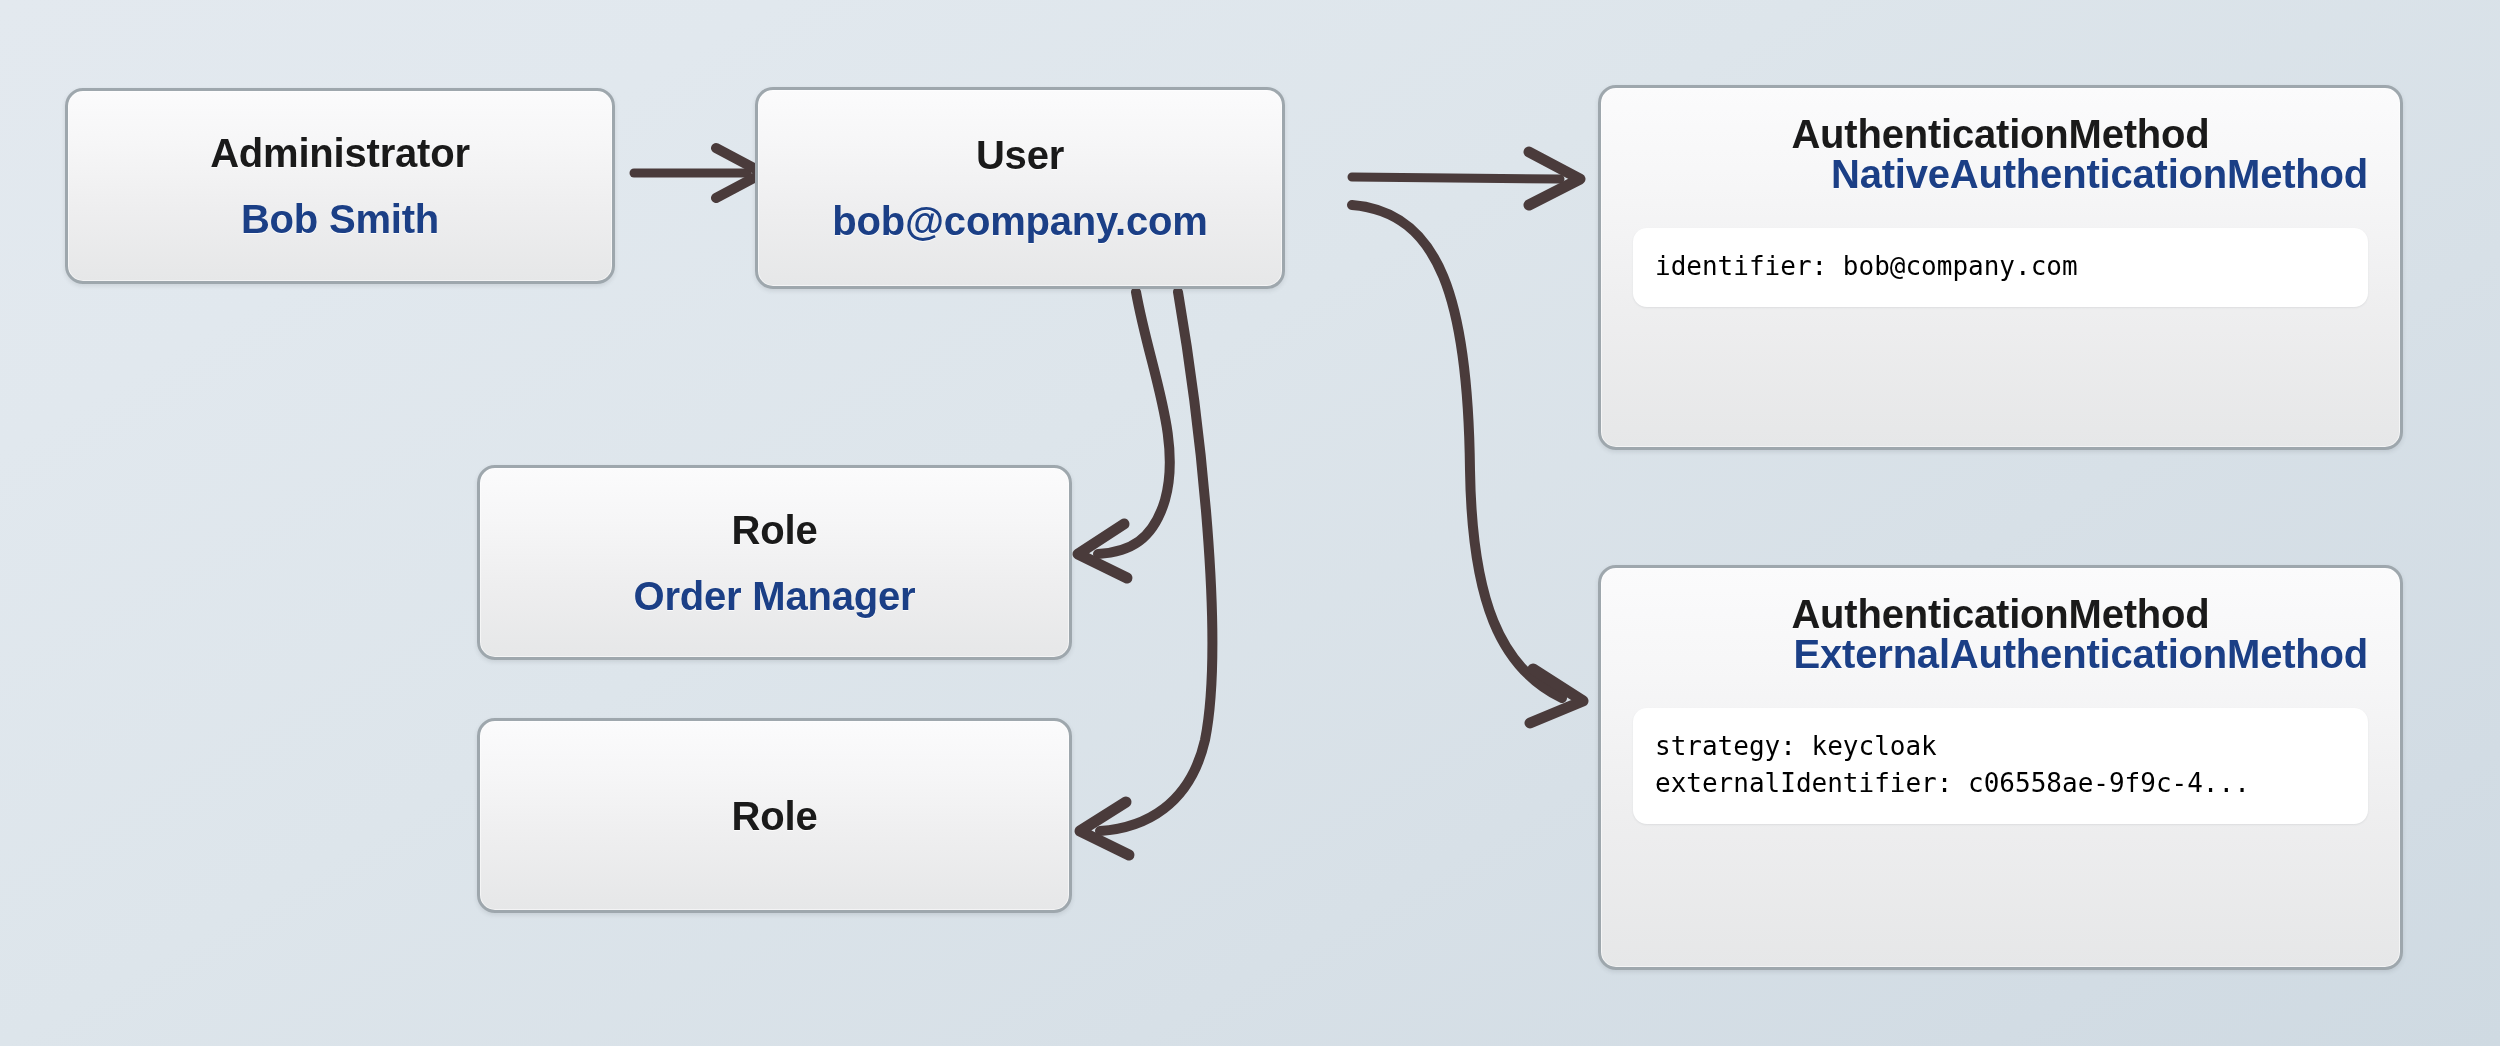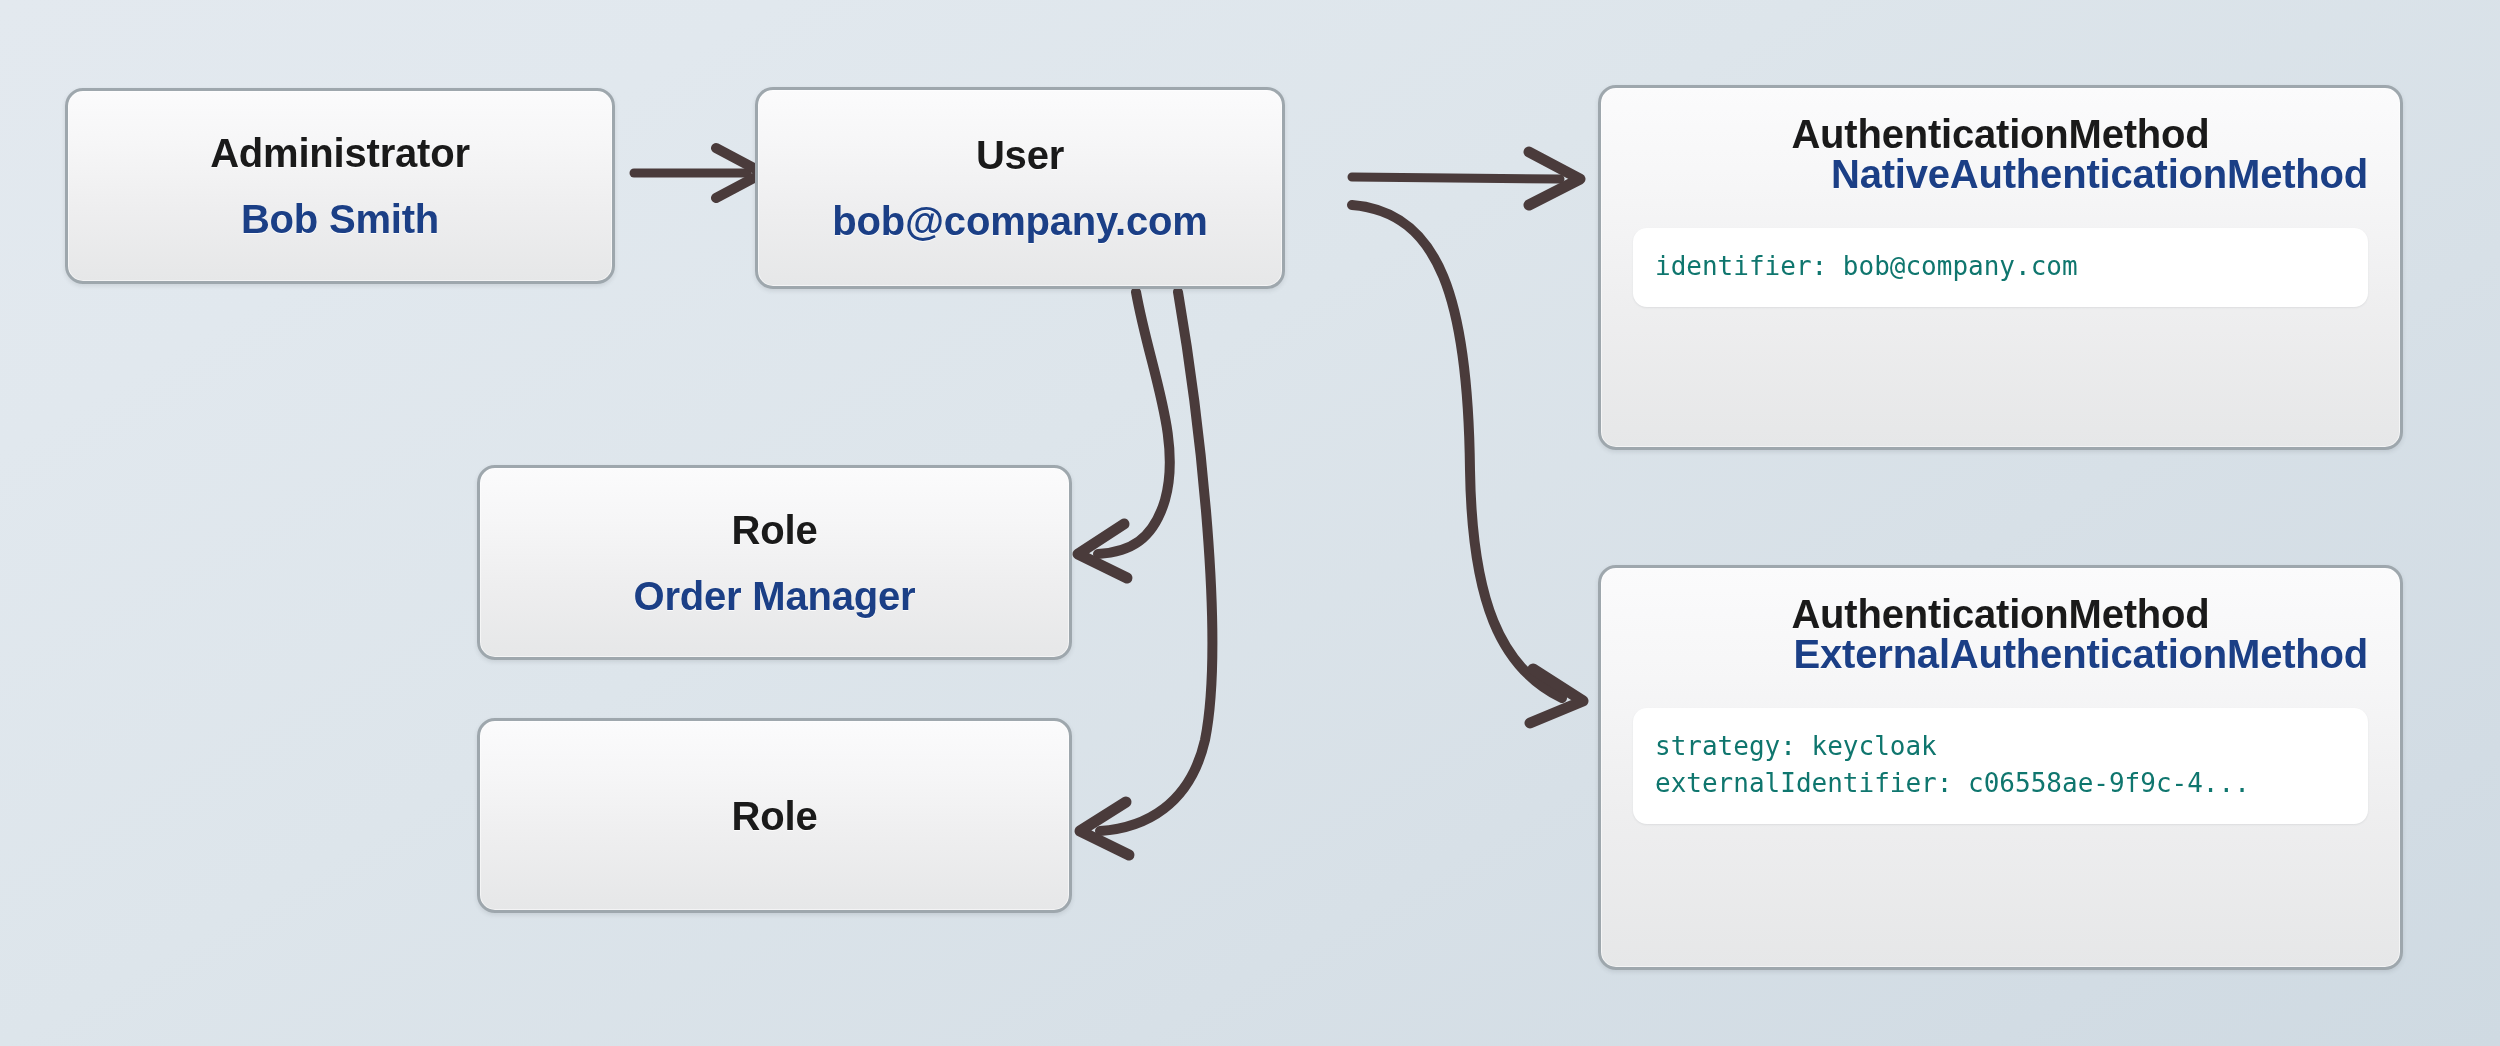--- a/index.html
+++ b/index.html
@@ -82,21 +82,21 @@
     background: #ffffff;
     border-radius: 14px;
     padding: 20px 22px 22px 22px;
     box-shadow: 0 1px 2px rgba(70,80,90,0.10);
   }
 
   .code-line {
     font-family: "DejaVu Sans Mono", "Liberation Mono", monospace;
     font-size: 26px;
     line-height: 1.42;
-    color: #0f766e;
+    color: #000000;
     white-space: pre;
     letter-spacing: 0px;
   }
 
   
   #node-administrator      { left: 65px;   top: 88px;  width: 550px; height: 196px; }
   #node-user               { left: 755px;  top: 87px;  width: 530px; height: 202px; }
   #node-role-order         { left: 477px;  top: 465px; width: 595px; height: 195px; }
   #node-role-customer      { left: 477px;  top: 718px; width: 595px; height: 195px; }
   #node-auth-native        { left: 1598px; top: 85px;  width: 805px; height: 365px; }

